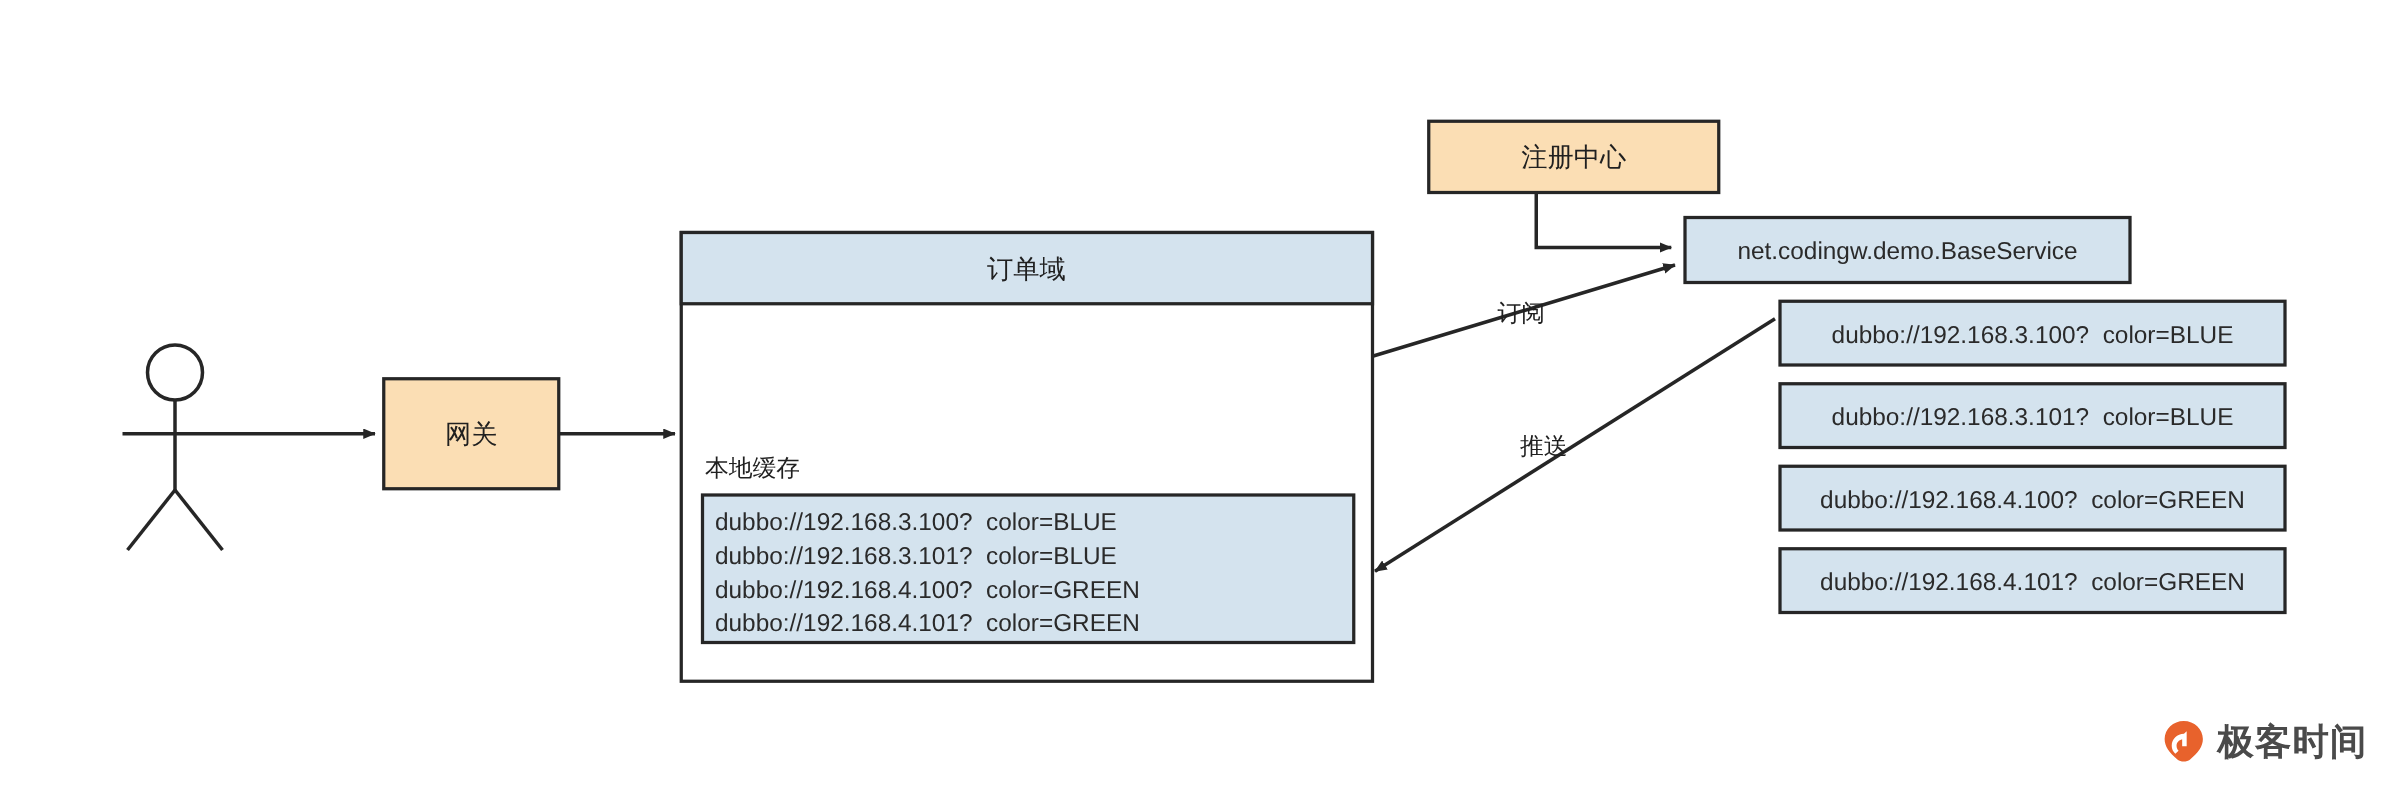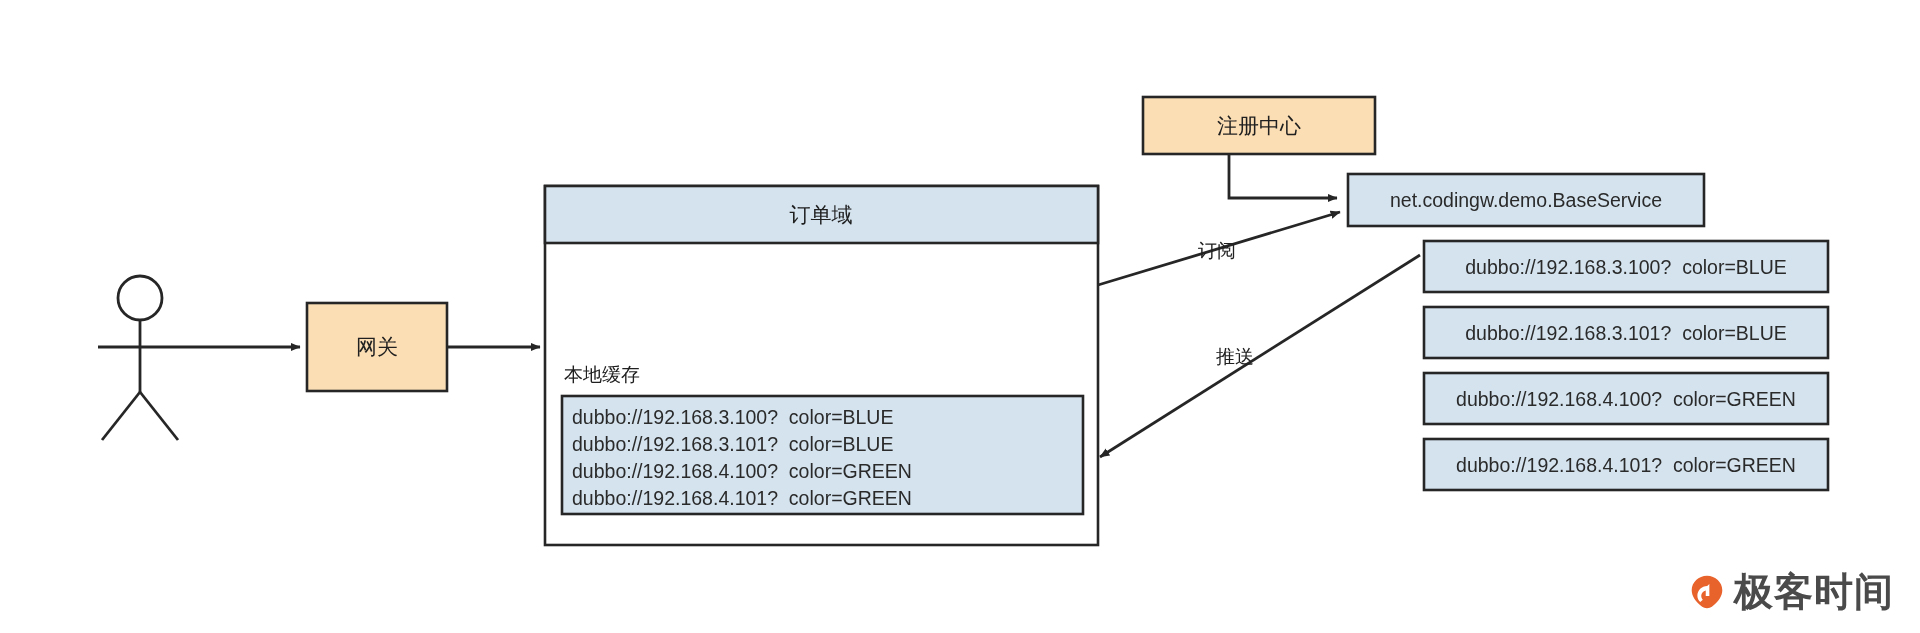--- a/index.html
+++ b/index.html
@@ -69,21 +69,21 @@
     align-items: center;
     gap: 9px;
   }
   .logo-mark {
     width: 36px;
     height: 36px;
     position: relative;
   }
   .logo-text {
     font-family: "DejaVu Sans", "Liberation Sans", sans-serif;
-    font-size: 39px;
+    font-size: 29px;
     font-weight: bold;
     color: #4a4a4a;
     letter-spacing: 1px;
     line-height: 1;
   }
 </style>
 </head>
 <body>
 
 <div id="canvas">

